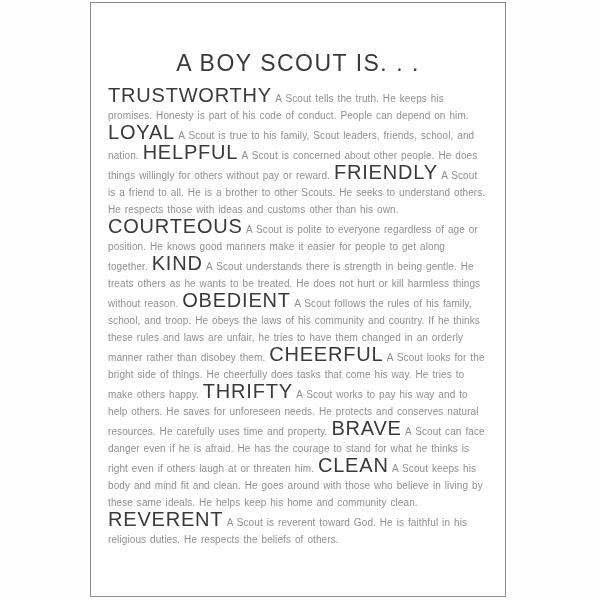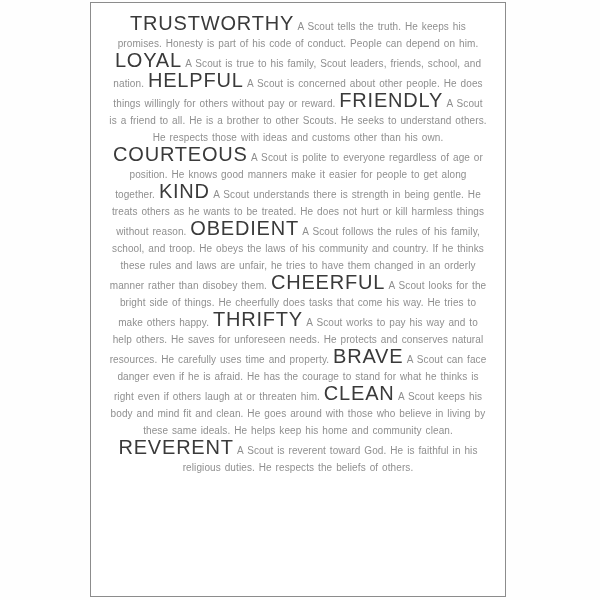--- a/index.html
+++ b/index.html
@@ -30,21 +30,20 @@
     margin: 49px 0 0 0;
     text-align: center;
     font-size: 23px;
     font-weight: 400;
     color: #3a3a3a;
     letter-spacing: 1.5px;
     line-height: 1;
   }
   .law-paragraph {
     margin: 12px 17px 0 17px;
-    text-align: center;
     font-size: 10px;
     line-height: 17px;
     letter-spacing: 0.1px;
     color: #8f8f8f;
     word-spacing: 1px;
   }
   .virtue-term {
     font-size: 20px;
     line-height: 17px;
     color: #3a3a3a;
@@ -54,20 +53,21 @@
   }
   .virtue-desc {
     color: #8f8f8f;
   }
 </style>
 </head>
 <body>
 
 <div class="scene">
   <div class="poster">
+    <h1 class="poster-title">A BOY SCOUT IS. . .</h1>
     <p class="law-paragraph">
       <span class="virtue-term">TRUSTWORTHY</span>
       <span class="virtue-desc">A Scout tells the truth. He keeps his promises. Honesty is part of his code of conduct. People can depend on him.</span>
       <span class="virtue-term">LOYAL</span>
       <span class="virtue-desc">A Scout is true to his family, Scout leaders, friends, school, and nation.</span>
       <span class="virtue-term">HELPFUL</span>
       <span class="virtue-desc">A Scout is concerned about other people. He does things willingly for others without pay or reward.</span>
       <span class="virtue-term">FRIENDLY</span>
       <span class="virtue-desc">A Scout is a friend to all. He is a brother to other Scouts. He seeks to understand others. He respects those with ideas and customs other than his own.</span>
       <span class="virtue-term">COURTEOUS</span>

